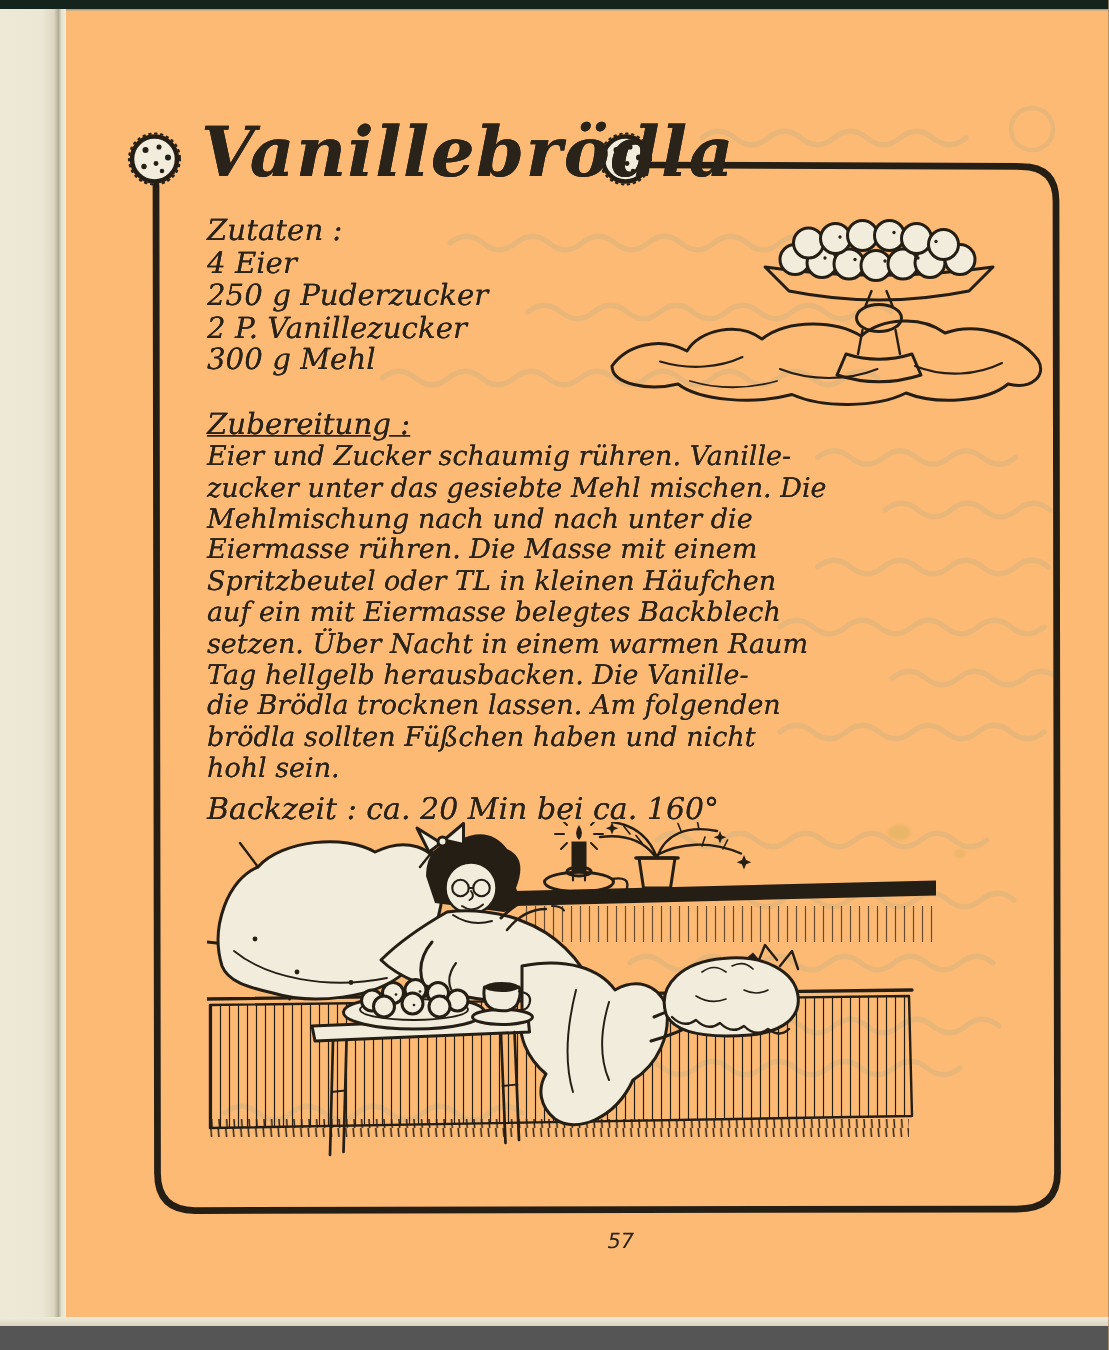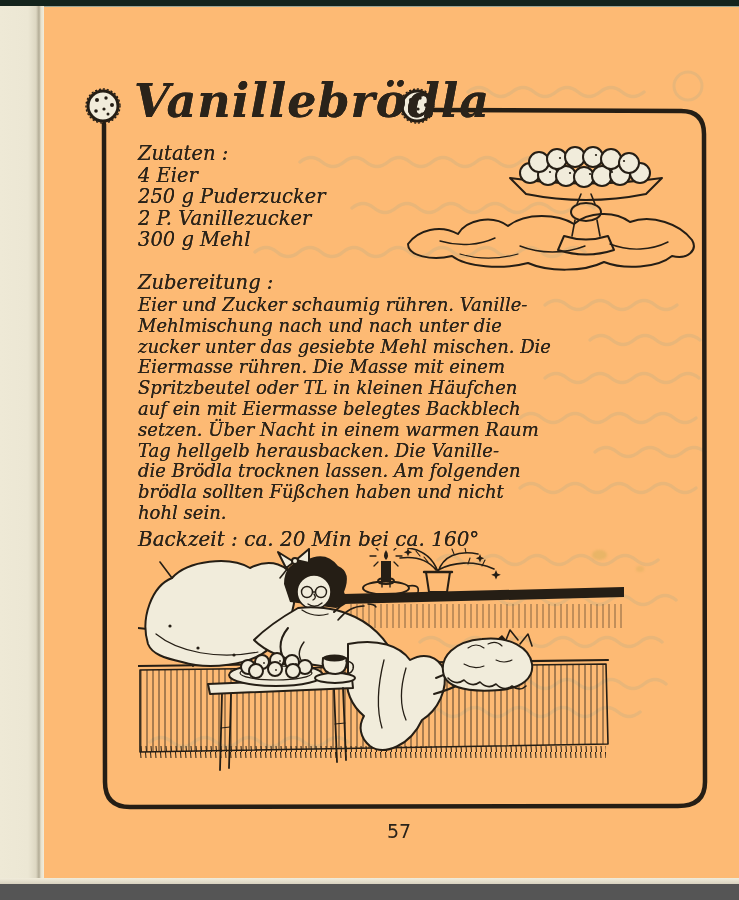--- a/index.html
+++ b/index.html
@@ -7,24 +7,24 @@
         font-family:"DejaVu Serif",serif;padding-left:48px;}
   .abs{position:absolute;}
   .hand{font-style:italic;color:#2a231a;text-shadow:0 0 .4px #2a231a;white-space:nowrap;}
   #scan-top{left:0;top:0;width:739px;height:6px;background:#14231c;box-shadow:0 1px 0 #9aa596;}
   #gutter{left:0;top:6px;width:44px;height:894px;
           background:linear-gradient(90deg,#eee9d6 0px,#ece7d4 28px,#ddd7c2 36px,#b2ab95 39px,#e6e1cd 41px,#f1ecdb 44px);}
   #right-edge{right:0;top:6px;width:7px;height:894px;background:#e9ecdf;}
   #bottom-edge{left:0;bottom:0;width:739px;height:6px;background:linear-gradient(#f1ecdb,#d8d2bf);}
   #title{left:134px;top:74px;font-size:46px;font-weight:bold;letter-spacing:1px;}
   #ingredients{left:138px;top:143px;font-size:19.5px;line-height:21.6px;}
-  #prep-head{left:138px;top:271px;font-size:19.5px;}
+  #prep-head{left:138px;top:271px;font-size:19.5px;text-decoration:underline;}
   #prep{left:138px;top:295px;font-size:18px;line-height:20.8px;}
   #baketime{left:138px;top:527px;font-size:20px;}
-  #pagenum{left:387px;top:820px;font-size:19px;color:#2a231a;
+  #pagenum{left:405px;top:820px;font-size:14px;font-style:italic;color:#2a231a;
            font-family:"DejaVu Sans",sans-serif;}
   .ghost{opacity:.16;}
   .stain{border-radius:50%;filter:blur(1px);}
   svg{display:block;}
 </style>
 </head>
 <body>
 
 <div class="scan">
 
@@ -90,22 +90,22 @@
     <div>4 Eier</div>
     <div>250 g Puderzucker</div>
     <div>2 P. Vanillezucker</div>
     <div>300 g Mehl</div>
   </div>
 
   <div class="abs hand" id="prep-head">Zubereitung :</div>
 
   <div class="abs hand" id="prep">
     <div>Eier und Zucker schaumig rühren. Vanille-</div>
+    <div>zucker unter das gesiebte Mehl mischen. Die</div>
     <div>Mehlmischung nach und nach unter die</div>
-    <div>zucker unter das gesiebte Mehl mischen. Die</div>
     <div>Eiermasse rühren. Die Masse mit einem</div>
     <div>Spritzbeutel oder TL in kleinen Häufchen</div>
     <div>auf ein mit Eiermasse belegtes Backblech</div>
     <div>setzen. Über Nacht in einem warmen Raum</div>
     <div>Tag hellgelb herausbacken. Die Vanille-</div>
     <div>die Brödla trocknen lassen. Am folgenden</div>
     <div>brödla sollten Füßchen haben und nicht</div>
     <div>hohl sein.</div>
   </div>
 

